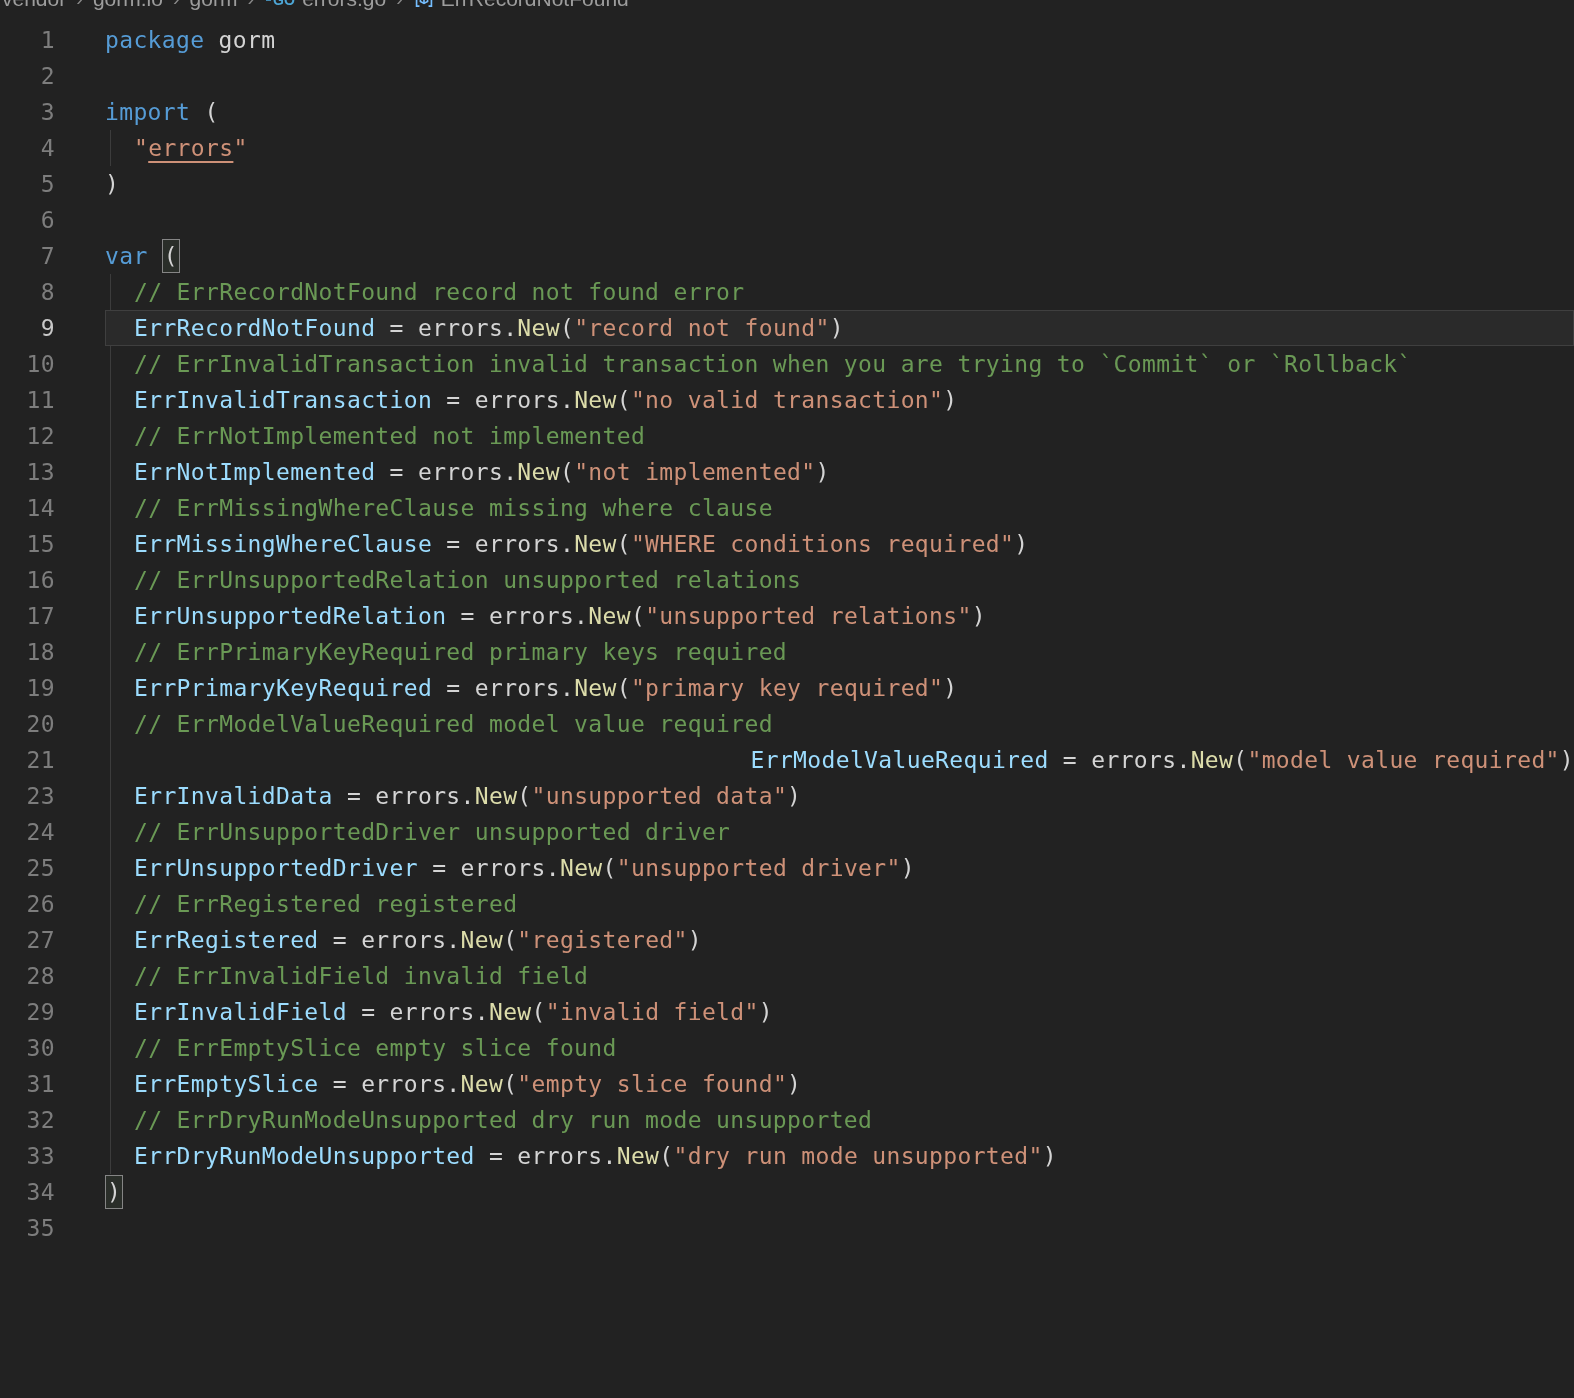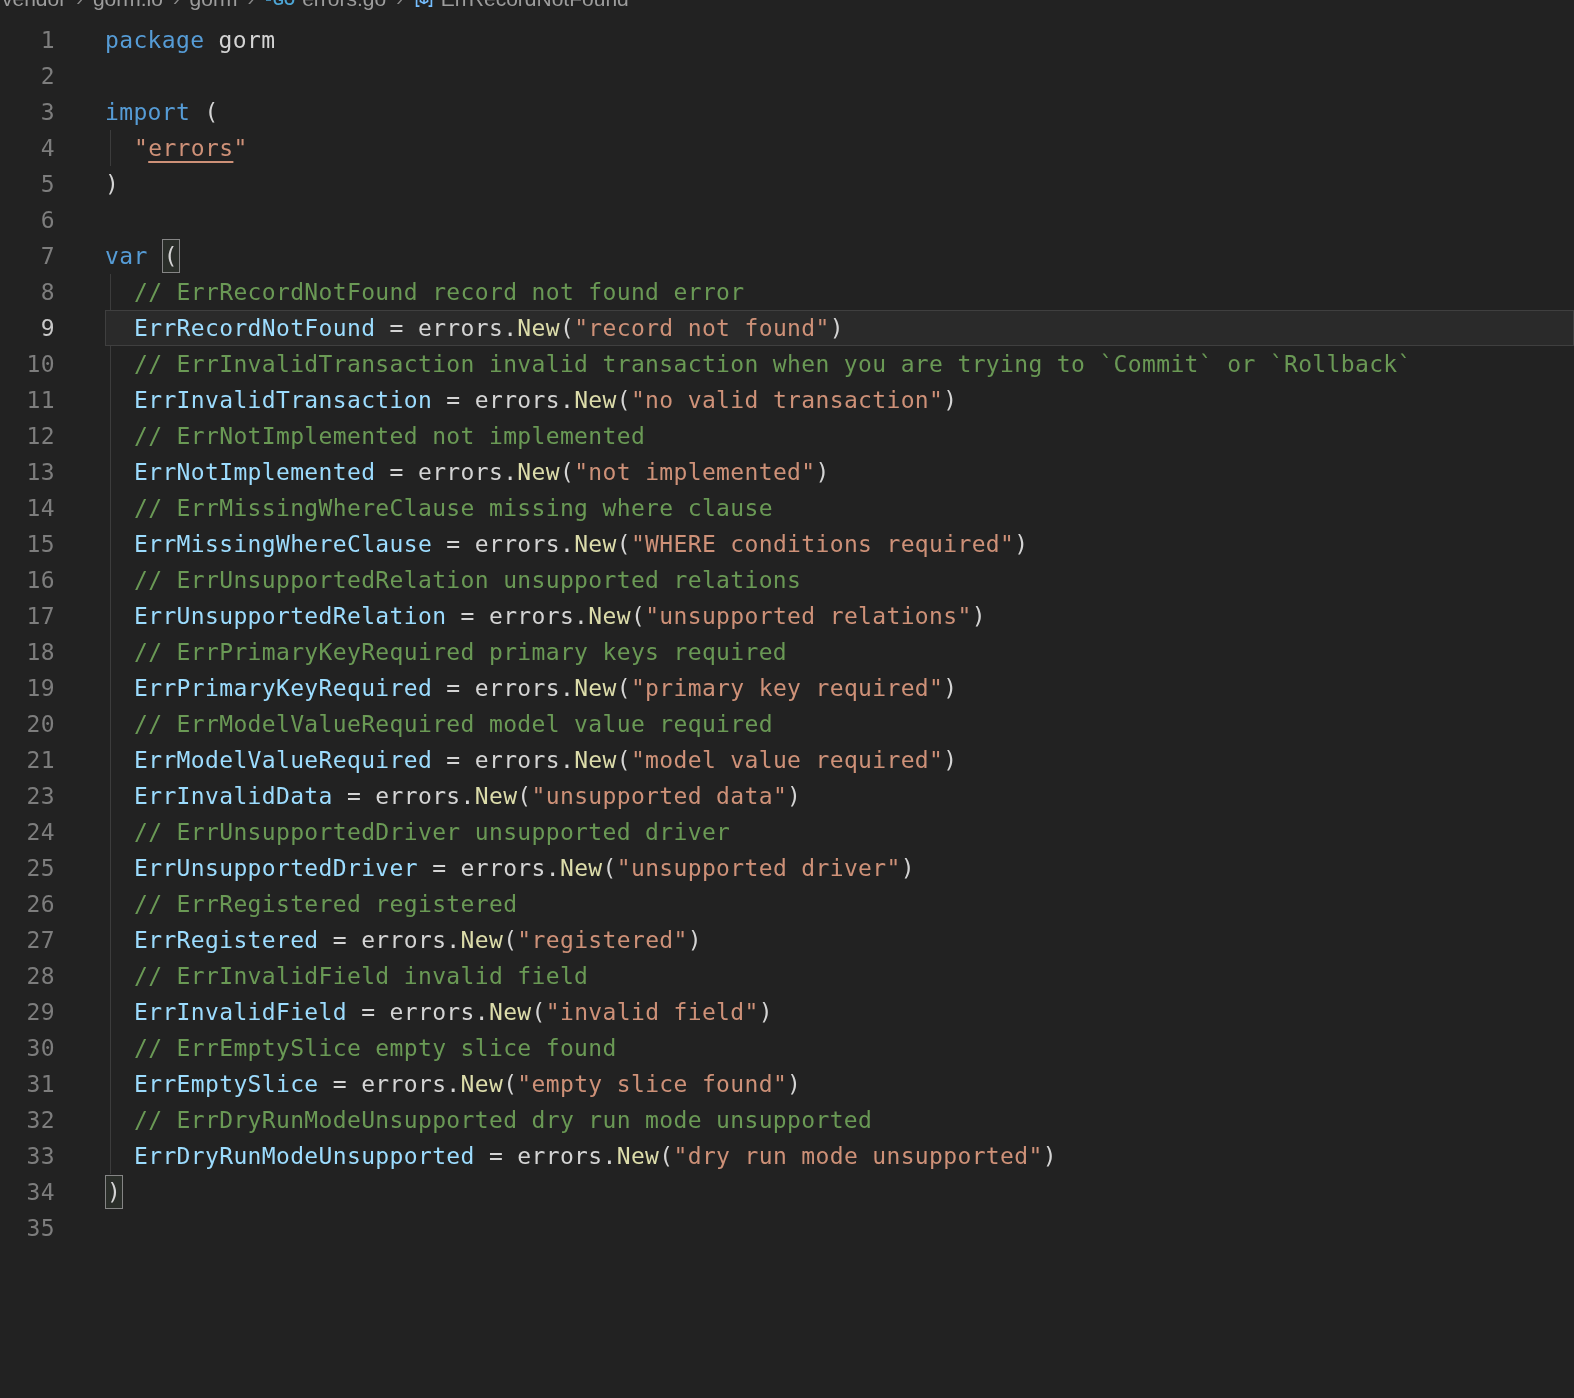--- a/index.html
+++ b/index.html
@@ -189,21 +189,21 @@
         <div class="line-content" style="padding-left: 29px;"><span class="tok-vr">ErrPrimaryKeyRequired</span><span class="tok-pl"> = errors.</span><span class="tok-fn">New</span><span class="tok-pl">(</span><span class="tok-st">"primary key required"</span><span class="tok-pl">)</span></div>
       </div>
       <div class="line g">
         <div class="gutter">20</div>
         <div class="gsp"></div>
         <div class="line-content" style="padding-left: 29px;"><span class="tok-cm">// ErrModelValueRequired model value required</span></div>
       </div>
       <div class="line g">
         <div class="gutter">21</div>
         <div class="gsp"></div>
-        <div class="line-content" style="padding-left: 29px;"><span class="tok-vr">ErrModelValueRequired</span><span class="tok-pl"> = errors.</span><span class="tok-fn">New</span><span class="tok-pl">(</span><span class="tok-st">"model value required"</span><span class="tok-pl">)</span></div>
+        <div class="line-content" style="padding-left: 29px; text-align: right;"><span class="tok-vr">ErrModelValueRequired</span><span class="tok-pl"> = errors.</span><span class="tok-fn">New</span><span class="tok-pl">(</span><span class="tok-st">"model value required"</span><span class="tok-pl">)</span></div>
       </div>
       <div class="line g">
         <div class="gutter">23</div>
         <div class="gsp"></div>
         <div class="line-content" style="padding-left: 29px;"><span class="tok-vr">ErrInvalidData</span><span class="tok-pl"> = errors.</span><span class="tok-fn">New</span><span class="tok-pl">(</span><span class="tok-st">"unsupported data"</span><span class="tok-pl">)</span></div>
       </div>
       <div class="line g">
         <div class="gutter">24</div>
         <div class="gsp"></div>
         <div class="line-content" style="padding-left: 29px;"><span class="tok-cm">// ErrUnsupportedDriver unsupported driver</span></div>

